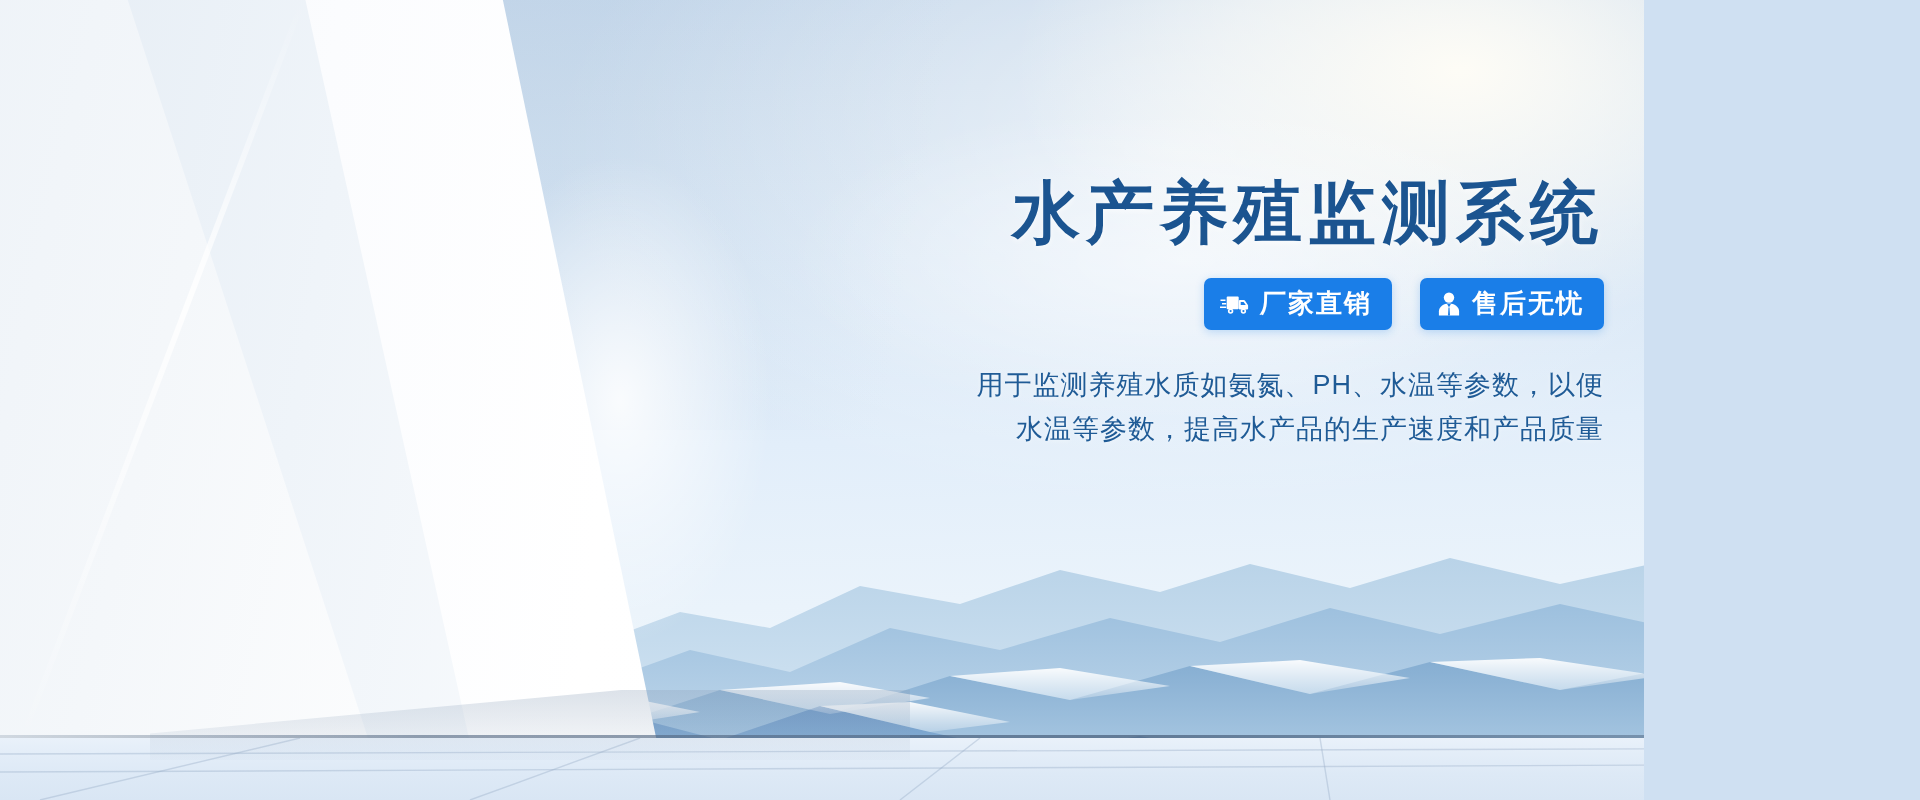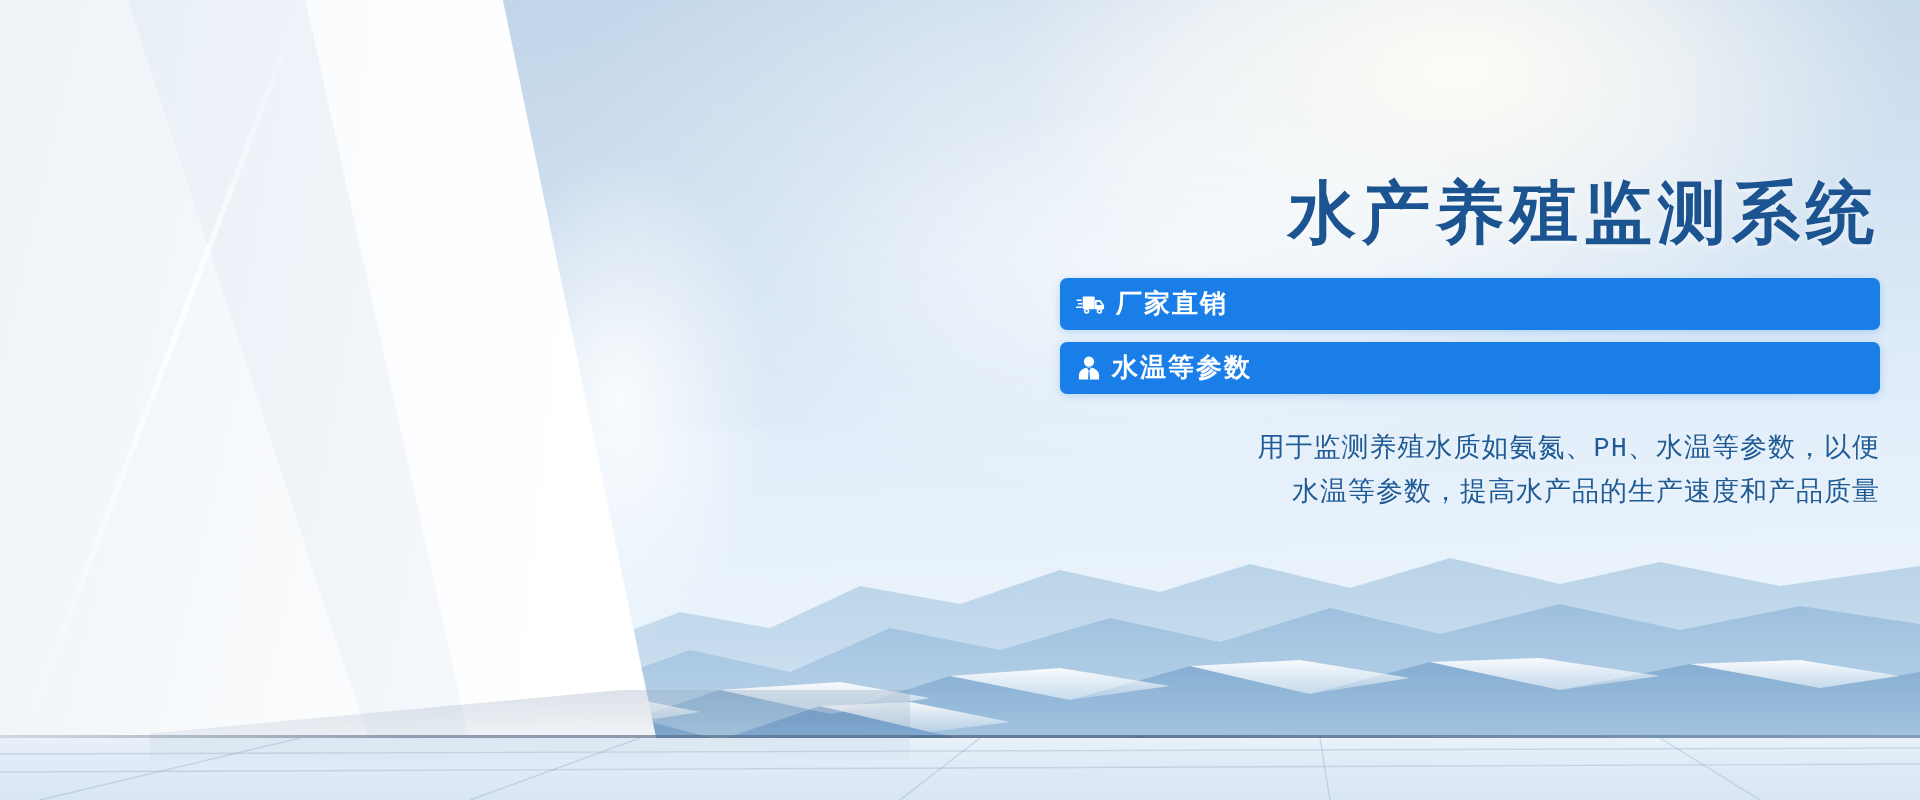--- a/index.html
+++ b/index.html
@@ -2,21 +2,21 @@
 <html><head>
 <meta charset="utf-8">
 <style>
   html,body{margin:0;padding:0;}
   body{
     width:1920px;height:800px;overflow:hidden;
     font-family:"Liberation Sans","DejaVu Sans",sans-serif;
     background:#cfe0f2;
   }
   #banner{
-    position:relative;width:1920px;height:800px;overflow:hidden;
+    position:relative;width:1644px;height:800px;overflow:hidden;
     background:
       radial-gradient(ellipse 620px 360px at 1460px 70px, rgba(255,253,246,.96) 0%, rgba(253,252,247,.55) 38%, rgba(247,250,254,0) 72%),
       radial-gradient(ellipse 900px 520px at 1180px 150px, rgba(255,255,255,.55) 0%, rgba(255,255,255,0) 70%),
       linear-gradient(178deg, #c3d6ea 0%, #cbdced 14%, #d6e5f4 34%, #e2eefa 55%, #eaf3fb 74%, #f2f8fd 88%, #f6fafd 100%);
   }
 
   
   .haze{position:absolute;pointer-events:none;}
   .haze1{left:0;top:0;width:1920px;height:430px;
     background:linear-gradient(100deg, rgba(171,194,216,.55) 0%, rgba(188,208,228,.30) 22%, rgba(255,255,255,0) 48%);}
@@ -52,31 +52,31 @@
     background:linear-gradient(180deg, rgba(140,160,184,.30) 0%, rgba(160,178,200,.05) 100%);
     clip-path:polygon(0% 62%, 62% 0%, 100% 0%, 100% 100%, 0% 100%);}
 
   
   .content{position:absolute;right:40px;top:176px;width:820px;text-align:right;}
   .title{
     font-size:68px;font-weight:700;letter-spacing:6px;line-height:1.06;
     color:#1b5490;margin:0;white-space:nowrap;
     text-shadow:0 2px 6px rgba(255,255,255,.65);
   }
-  .badges{display:flex;justify-content:flex-end;gap:12px;margin-top:30px;flex-direction:column;}
+  .badges{display:flex;justify-content:flex-end;gap:28px;margin-top:30px;}
   .badge{
     display:inline-flex;align-items:center;gap:10px;
     background:#1a7ee8;color:#fff;border-radius:7px;
     padding:8px 20px 9px 16px;font-size:26px;font-weight:700;letter-spacing:2px;
     box-shadow:0 2px 8px rgba(26,126,232,.25);
   }
   .badge svg{display:block;flex:0 0 auto;}
   .desc{margin-top:34px;color:#1f5b96;font-size:27px;line-height:1.62;letter-spacing:1px;font-weight:400;
     text-shadow:0 1px 4px rgba(255,255,255,.55);}
-  .desc div{white-space:nowrap;font-family:Liberation Mono, monospace;}
+  .desc div{white-space:nowrap;}
 </style>
 </head>
 <body>
 
 <div id="banner">
 
   <div class="haze haze1"></div>
   <div class="haze haze2"></div>
 
   <svg class="mtn" viewBox="0 0 1920 300" preserveAspectRatio="none">
@@ -171,21 +171,21 @@
 
       <div class="badge">
         <span>
           <svg width="26" height="26" viewBox="0 0 26 26" fill="#ffffff">
             <circle cx="13" cy="6.6" r="5.2"></circle>
             <path d="M13 12.6c-5.6 0-10.1 3.5-10.1 7.9 0 2.4 0 3.9 0 3.9h20.2s0-1.5 0-3.9c0-4.4-4.5-7.9-10.1-7.9z"></path>
             <path d="M11.1 13.1h3.8l-1.9 3.1-1.9-3.1z" fill="#1a7ee8"></path>
             <path d="M12.5 16.6h1l.5 7.8h-2l.5-7.8z" fill="#1a7ee8"></path>
           </svg>
         </span>
-        <span>水温等参数</span>
+        <span>售后无忧</span>
       </div>
 
     </div>
 
     <div class="desc">
       <div>用于监测养殖水质如氨氮、PH、水温等参数，以便</div>
       <div>水温等参数，提高水产品的生产速度和产品质量</div>
     </div>
 
   </div>

